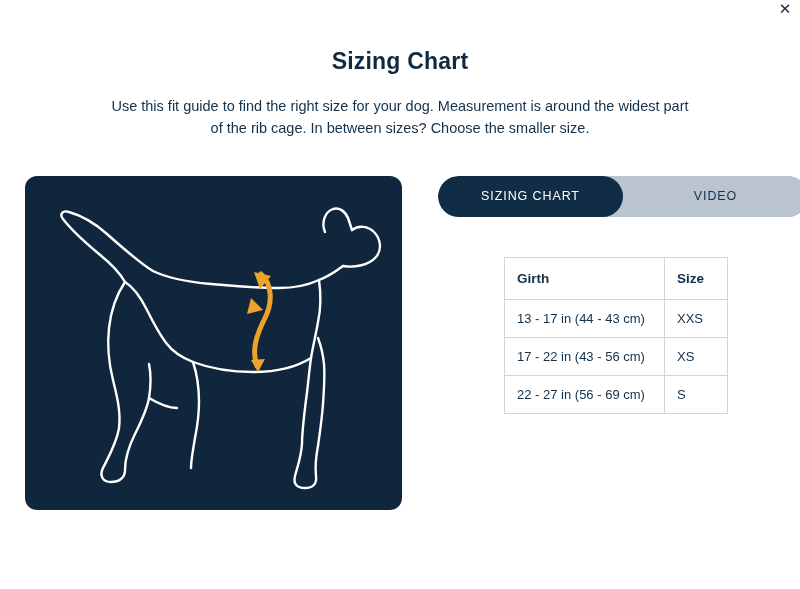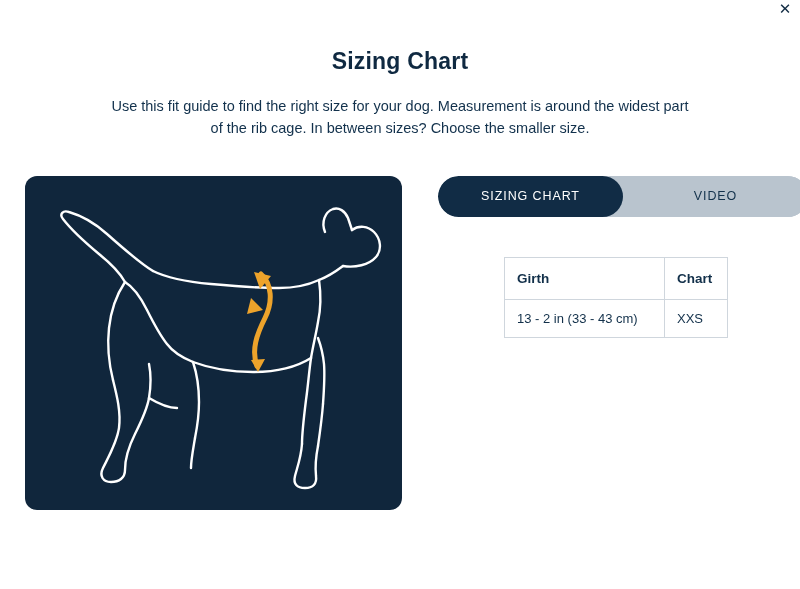--- a/index.html
+++ b/index.html
@@ -202,27 +202,35 @@
       <div class="tabs">
         <button class="tab active">SIZING CHART</button>
         <button class="tab">VIDEO</button>
       </div>
 
       <div class="table-wrap">
         <table class="size-table">
           <thead>
             <tr>
               <th>Girth</th>
-              <th>Chart</th>
+              <th>Size</th>
             </tr>
           </thead>
           <tbody>
             <tr>
-              <td>13 - 2 in (33 - 43 cm)</td>
+              <td>13 - 17 in (44 - 43 cm)</td>
               <td>XXS</td>
+            </tr>
+            <tr>
+              <td>17 - 22 in (43 - 56 cm)</td>
+              <td>XS</td>
+            </tr>
+            <tr>
+              <td>22 - 27 in (56 - 69 cm)</td>
+              <td>S</td>
             </tr>
           </tbody>
         </table>
       </div>
 
     </div>
   </div>
 </div>
 
 </body></html>

